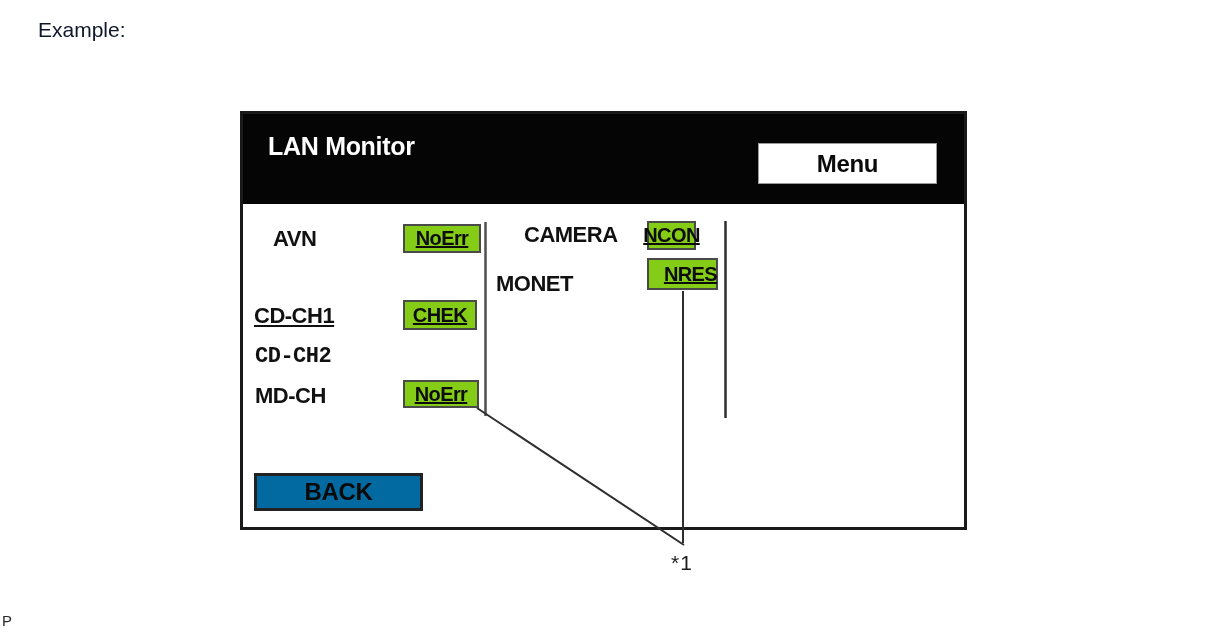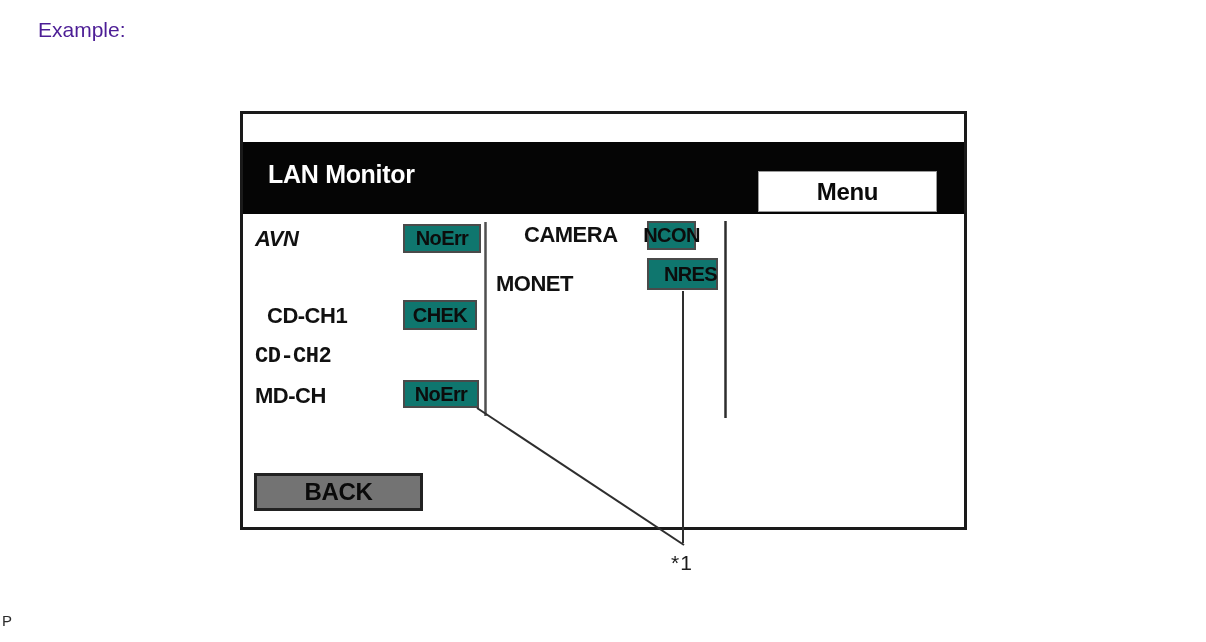--- a/index.html
+++ b/index.html
@@ -9,35 +9,34 @@
     width: 1206px;
     height: 642px;
     background: #ffffff;
     font-family: "Liberation Sans", "DejaVu Sans", sans-serif;
     overflow: hidden;
   }
   .example-label {
     position: absolute;
     left: 38px; top: 18px;
     font-size: 21px;
-    color: #4c1d95;
+    color: #0f172a;
   }
   .panel {
     position: absolute;
     left: 240px; top: 111px;
     width: 727px; height: 419px;
     background: #ffffff;
     border: 3px solid #1a1a1a;
   }
   .header {
     position: absolute;
     left: 0; top: 0;
-    width: 721px; height: 72px;
+    width: 721px; height: 90px;
     background: #050505;
-    margin-top: 28px;
   }
   .screen-title {
     position: absolute;
     left: 25px; top: 18px;
     font-size: 25px;
     font-weight: bold;
     letter-spacing: -0.3px;
     color: #ffffff;
   }
   .menu-btn {
@@ -60,35 +59,36 @@
     position: absolute;
     font-size: 22px;
     font-weight: bold;
     letter-spacing: -0.5px;
     color: #111111;
     white-space: nowrap;
   }
   .status-box {
     position: absolute;
     border: 2px solid #4a4a4a;
-    background: #0f766e;
+    background: #84cc16;
     display: flex;
     align-items: center;
     justify-content: center;
     font-size: 20px;
     font-weight: bold;
     letter-spacing: -0.6px;
     color: #0c0c0c;
     white-space: nowrap;
+    text-decoration: underline;
   }
   .back-btn {
     position: absolute;
     left: 11px; top: 359px;
     width: 169px; height: 38px;
-    background: #737373;
+    background: #0369a1;
     border: 3px solid #222222;
     display: flex;
     align-items: center;
     justify-content: center;
     font-family: inherit;
     font-size: 24px;
     font-weight: bold;
     letter-spacing: -0.3px;
     color: #0a0a0a;
     cursor: pointer;
@@ -107,23 +107,23 @@
     letter-spacing: 1px;
   }
   .page-fragment {
     position: absolute;
     left: 2px; top: 612px;
     font-size: 15px;
     color: #2a2a2a;
   }
 
   
-  .pos-avn-label   { left: 12px;  top: 112px; font-style: italic; }
+  .pos-avn-label   { left: 30px;  top: 112px; }
   .pos-avn-box     { left: 160px; top: 110px; width: 78px; height: 29px; }
-  .pos-cdch1-label { left: 24px;  top: 189px; }
+  .pos-cdch1-label { left: 11px;  top: 189px; text-decoration: underline; }
   .pos-cdch1-box   { left: 160px; top: 186px; width: 74px; height: 30px; }
   .pos-cdch2-label { left: 12px;  top: 230px; font-family: Liberation Mono, monospace; }
   .pos-mdch-label  { left: 12px;  top: 269px; text-align: center; }
   .pos-mdch-box    { left: 160px; top: 266px; width: 76px; height: 28px; }
   
   .pos-camera-label { left: 253px; top: 108px; margin-left: 28px; }
   .pos-camera-box   { left: 404px; top: 107px; width: 49px; height: 29px; }
   .pos-monet-label  { left: 253px; top: 157px; }
   .pos-monet-box    { left: 404px; top: 144px; width: 71px; height: 32px; padding-left: 16px; }
 </style>

